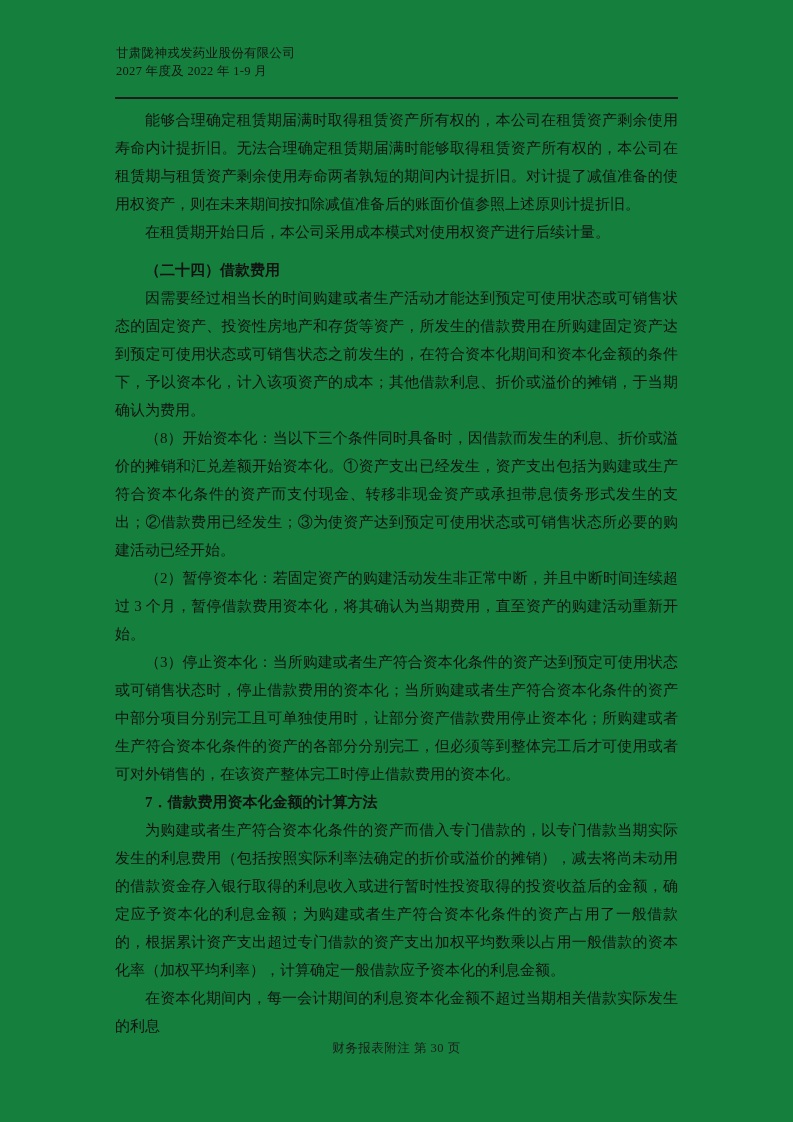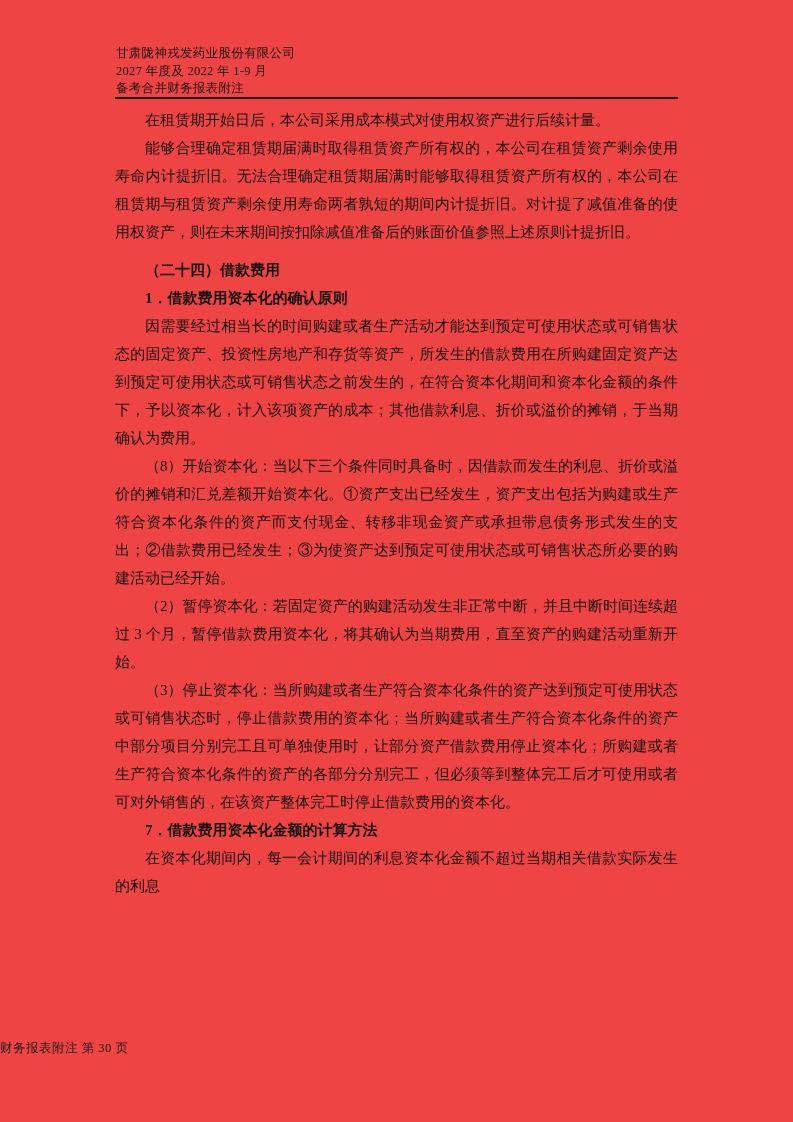--- a/index.html
+++ b/index.html
@@ -11,21 +11,21 @@
     width: 793px;
     height: 1122px;
     position: relative;
     overflow: hidden;
     font-family: "Liberation Serif", "DejaVu Serif", serif;
     color: #161616;
   }
   .page {
     position: absolute;
     inset: 0;
-    background: #ef4444;
+    background: #15803d;
   }
   .page-header {
     position: absolute;
     left: 116px;
     top: 45px;
     width: 562px;
     font-size: 12.5px;
     line-height: 17.5px;
     color: #141414;
     letter-spacing: 0.3px;
@@ -66,49 +66,49 @@
   }
   .heading-l2 {
     text-indent: 2em;
     font-weight: 700;
   }
   .page-footer {
     position: absolute;
     left: 0;
     top: 1038px;
     width: 793px;
+    text-align: center;
     font-size: 12.5px;
     line-height: 20px;
     color: #1a1a1a;
     letter-spacing: 0.5px;
   }
 </style>
 </head>
 <body>
 
 <div class="page">
 
   <div class="page-header">
     <div>甘肃陇神戎发药业股份有限公司</div>
     <div>2027 年度及 2022 年 1-9 月</div>
-    <div>备考合并财务报表附注</div>
   </div>
 
   <div class="header-divider"></div>
 
   <div class="doc-body">
+    <p class="para">能够合理确定租赁期届满时取得租赁资产所有权的，本公司在租赁资产剩余使用寿命内计提折旧。无法合理确定租赁期届满时能够取得租赁资产所有权的，本公司在租赁期与租赁资产剩余使用寿命两者孰短的期间内计提折旧。对计提了减值准备的使用权资产，则在未来期间按扣除减值准备后的账面价值参照上述原则计提折旧。</p>
     <p class="para">在租赁期开始日后，本公司采用成本模式对使用权资产进行后续计量。</p>
-    <p class="para">能够合理确定租赁期届满时取得租赁资产所有权的，本公司在租赁资产剩余使用寿命内计提折旧。无法合理确定租赁期届满时能够取得租赁资产所有权的，本公司在租赁期与租赁资产剩余使用寿命两者孰短的期间内计提折旧。对计提了减值准备的使用权资产，则在未来期间按扣除减值准备后的账面价值参照上述原则计提折旧。</p>
     <h3 class="heading-l1">（二十四）借款费用</h3>
-    <h4 class="heading-l2">1．借款费用资本化的确认原则</h4>
     <p class="para">因需要经过相当长的时间购建或者生产活动才能达到预定可使用状态或可销售状态的固定资产、投资性房地产和存货等资产，所发生的借款费用在所购建固定资产达到预定可使用状态或可销售状态之前发生的，在符合资本化期间和资本化金额的条件下，予以资本化，计入该项资产的成本；其他借款利息、折价或溢价的摊销，于当期确认为费用。</p>
     <p class="para">（8）开始资本化：当以下三个条件同时具备时，因借款而发生的利息、折价或溢价的摊销和汇兑差额开始资本化。①资产支出已经发生，资产支出包括为购建或生产符合资本化条件的资产而支付现金、转移非现金资产或承担带息债务形式发生的支出；②借款费用已经发生；③为使资产达到预定可使用状态或可销售状态所必要的购建活动已经开始。</p>
     <p class="para">（2）暂停资本化：若固定资产的购建活动发生非正常中断，并且中断时间连续超过 3 个月，暂停借款费用资本化，将其确认为当期费用，直至资产的购建活动重新开始。</p>
     <p class="para">（3）停止资本化：当所购建或者生产符合资本化条件的资产达到预定可使用状态或可销售状态时，停止借款费用的资本化；当所购建或者生产符合资本化条件的资产中部分项目分别完工且可单独使用时，让部分资产借款费用停止资本化；所购建或者生产符合资本化条件的资产的各部分分别完工，但必须等到整体完工后才可使用或者可对外销售的，在该资产整体完工时停止借款费用的资本化。</p>
     <h4 class="heading-l2">7．借款费用资本化金额的计算方法</h4>
+    <p class="para">为购建或者生产符合资本化条件的资产而借入专门借款的，以专门借款当期实际发生的利息费用（包括按照实际利率法确定的折价或溢价的摊销），减去将尚未动用的借款资金存入银行取得的利息收入或进行暂时性投资取得的投资收益后的金额，确定应予资本化的利息金额；为购建或者生产符合资本化条件的资产占用了一般借款的，根据累计资产支出超过专门借款的资产支出加权平均数乘以占用一般借款的资本化率（加权平均利率），计算确定一般借款应予资本化的利息金额。</p>
     <p class="para">在资本化期间内，每一会计期间的利息资本化金额不超过当期相关借款实际发生的利息</p>
   </div>
 
   <div class="page-footer">
     <span>财务报表附注 第 30 页</span>
   </div>
 
 </div>
 
 </body></html>

